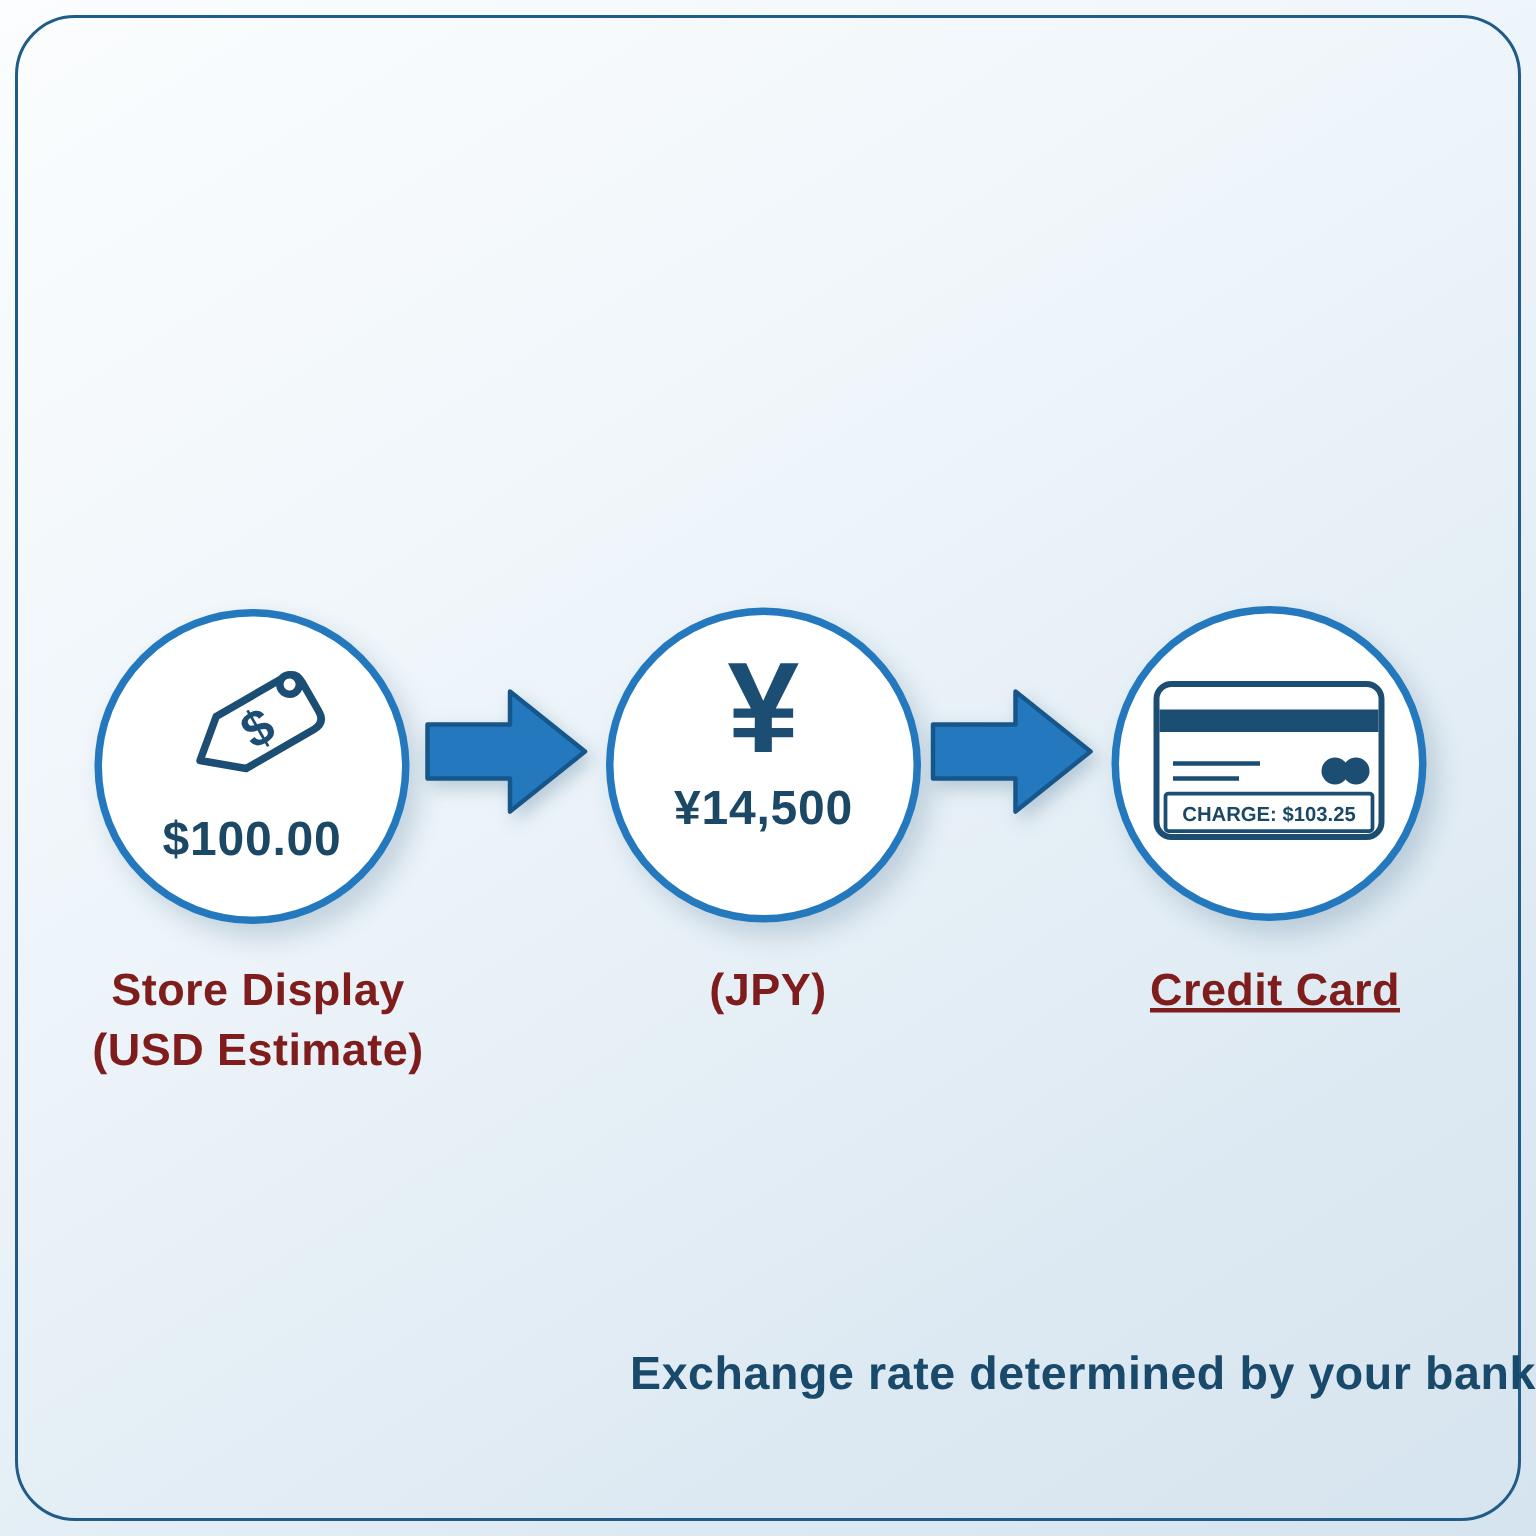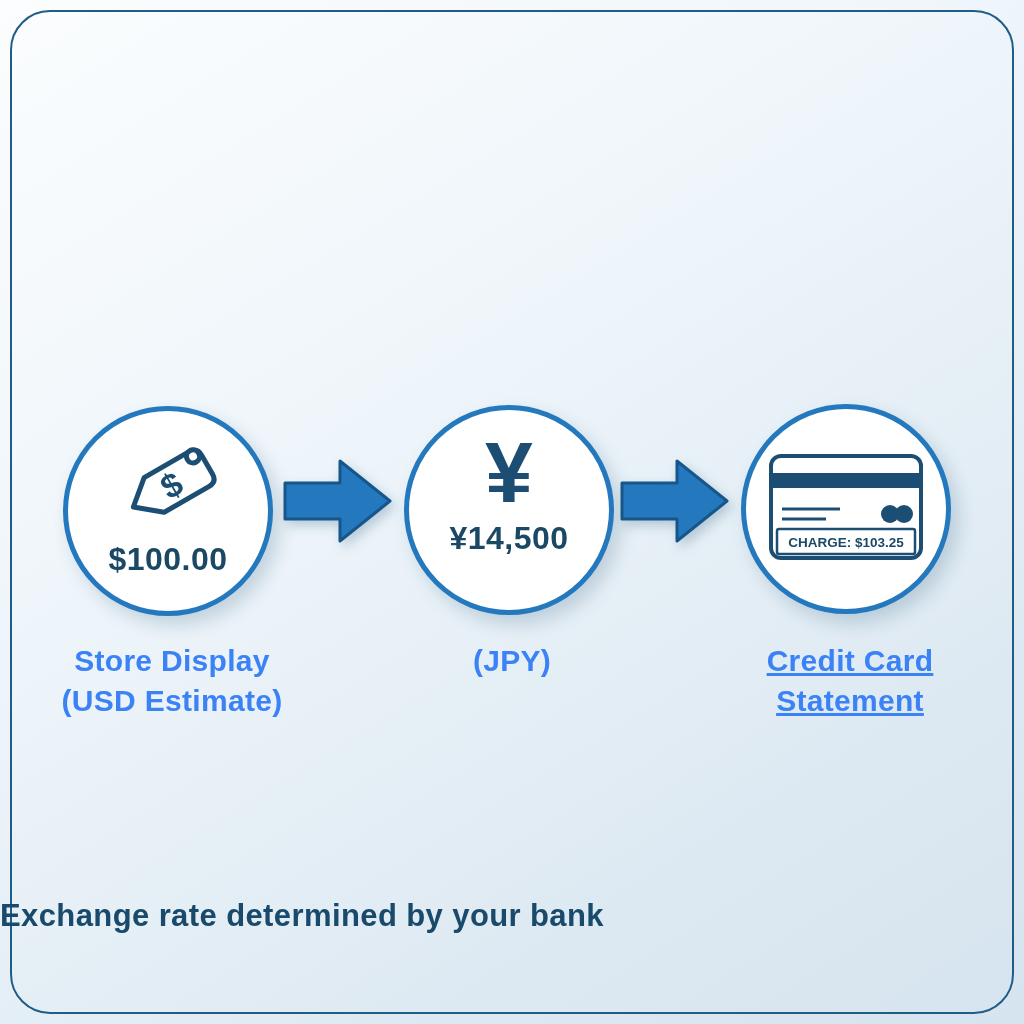--- a/index.html
+++ b/index.html
@@ -68,33 +68,33 @@
   .arrow-2 { left: 620px; top: 453px; }
 
   .caption {
     position: absolute;
     width: 344px;
     top: 641px;
     text-align: center;
     font-size: 30px;
     line-height: 40px;
     font-weight: 600;
-    color: #3b82f6;
+    color: #7f1d1d;
     letter-spacing: 0.3px;
   }
   .caption-1 { left: 0px; }
   .caption-2 { left: 340px; }
   .caption-3 { left: 678px; text-decoration: underline; }
 
   .footer-note {
     position: absolute;
     left: 0;
     top: 898px;
     width: 1024px;
-    text-align: left;
+    text-align: right;
     font-size: 31px;
     font-weight: 600;
     color: #1a4a6b;
     letter-spacing: 0.4px;
   }
 
   svg text {
     font-family: "Liberation Sans", sans-serif;
   }
 </style>
@@ -144,16 +144,15 @@
   <div>Store Display</div>
   <div>(USD Estimate)</div>
 </div>
 
 <div class="caption caption-2">
   <div>(JPY)</div>
 </div>
 
 <div class="caption caption-3">
   <div>Credit Card</div>
-  <div>Statement</div>
 </div>
 
 <div class="footer-note">Exchange rate determined by your bank</div>
 
 </body></html>

